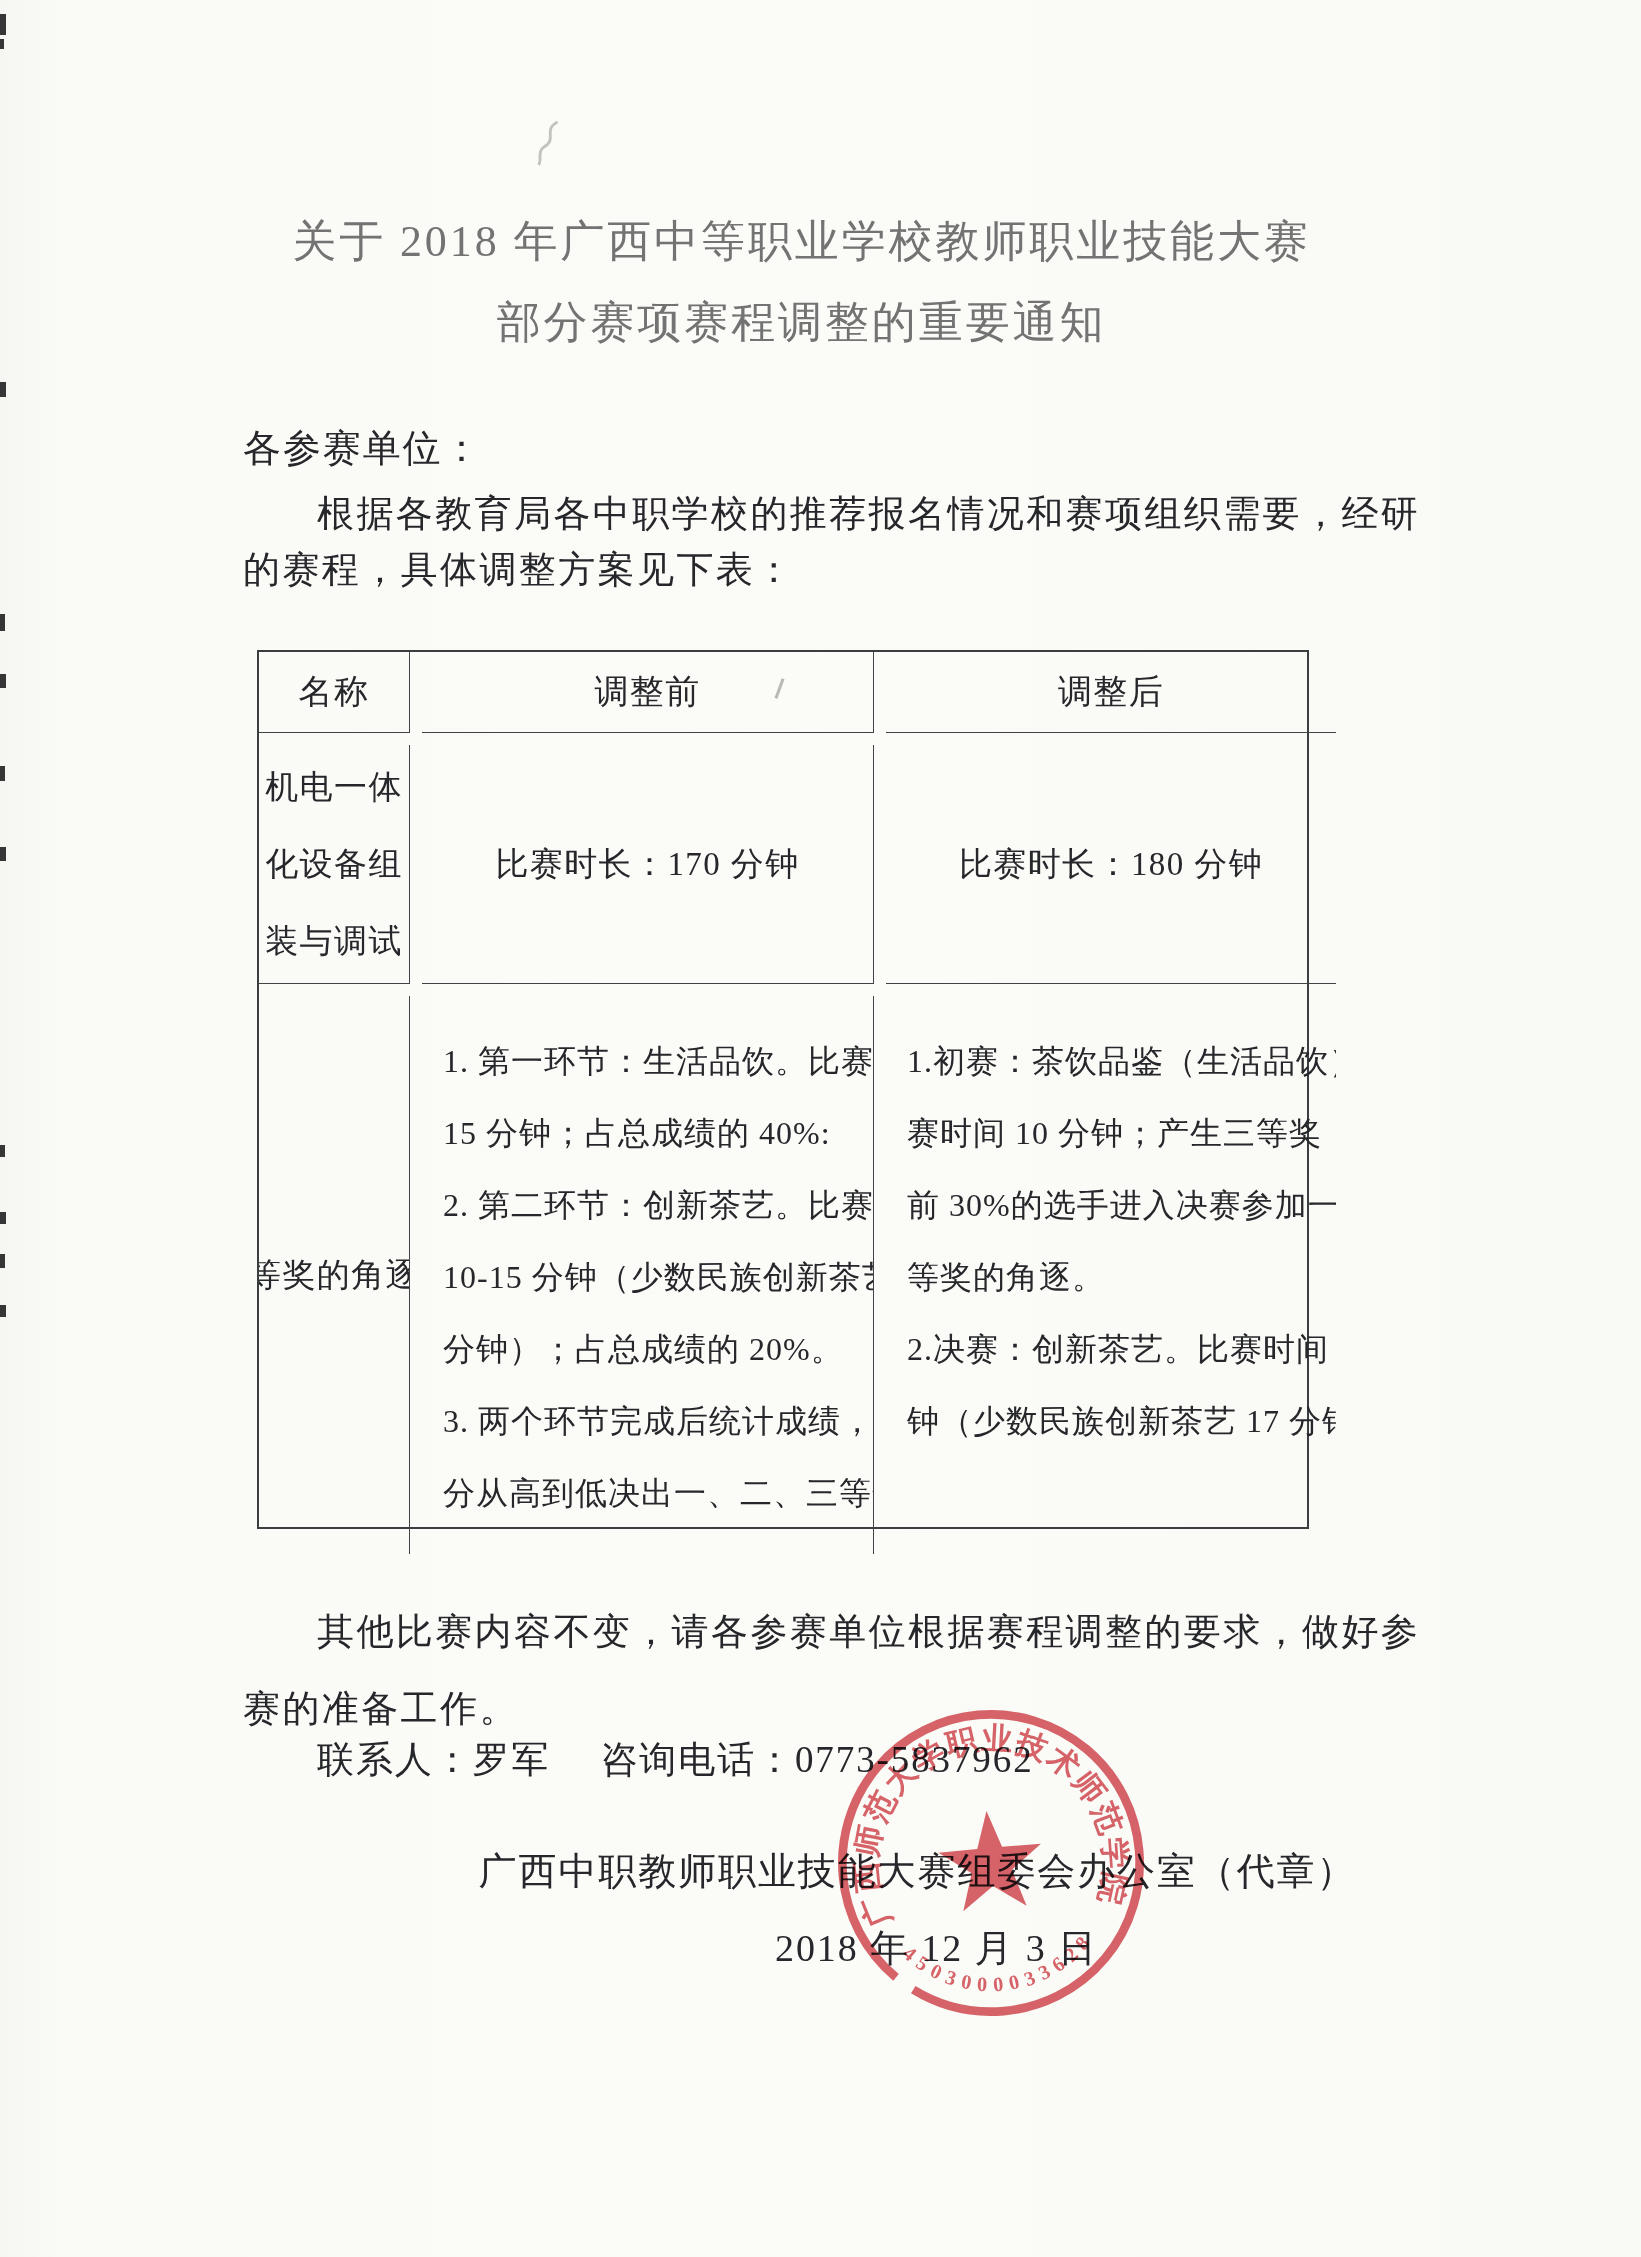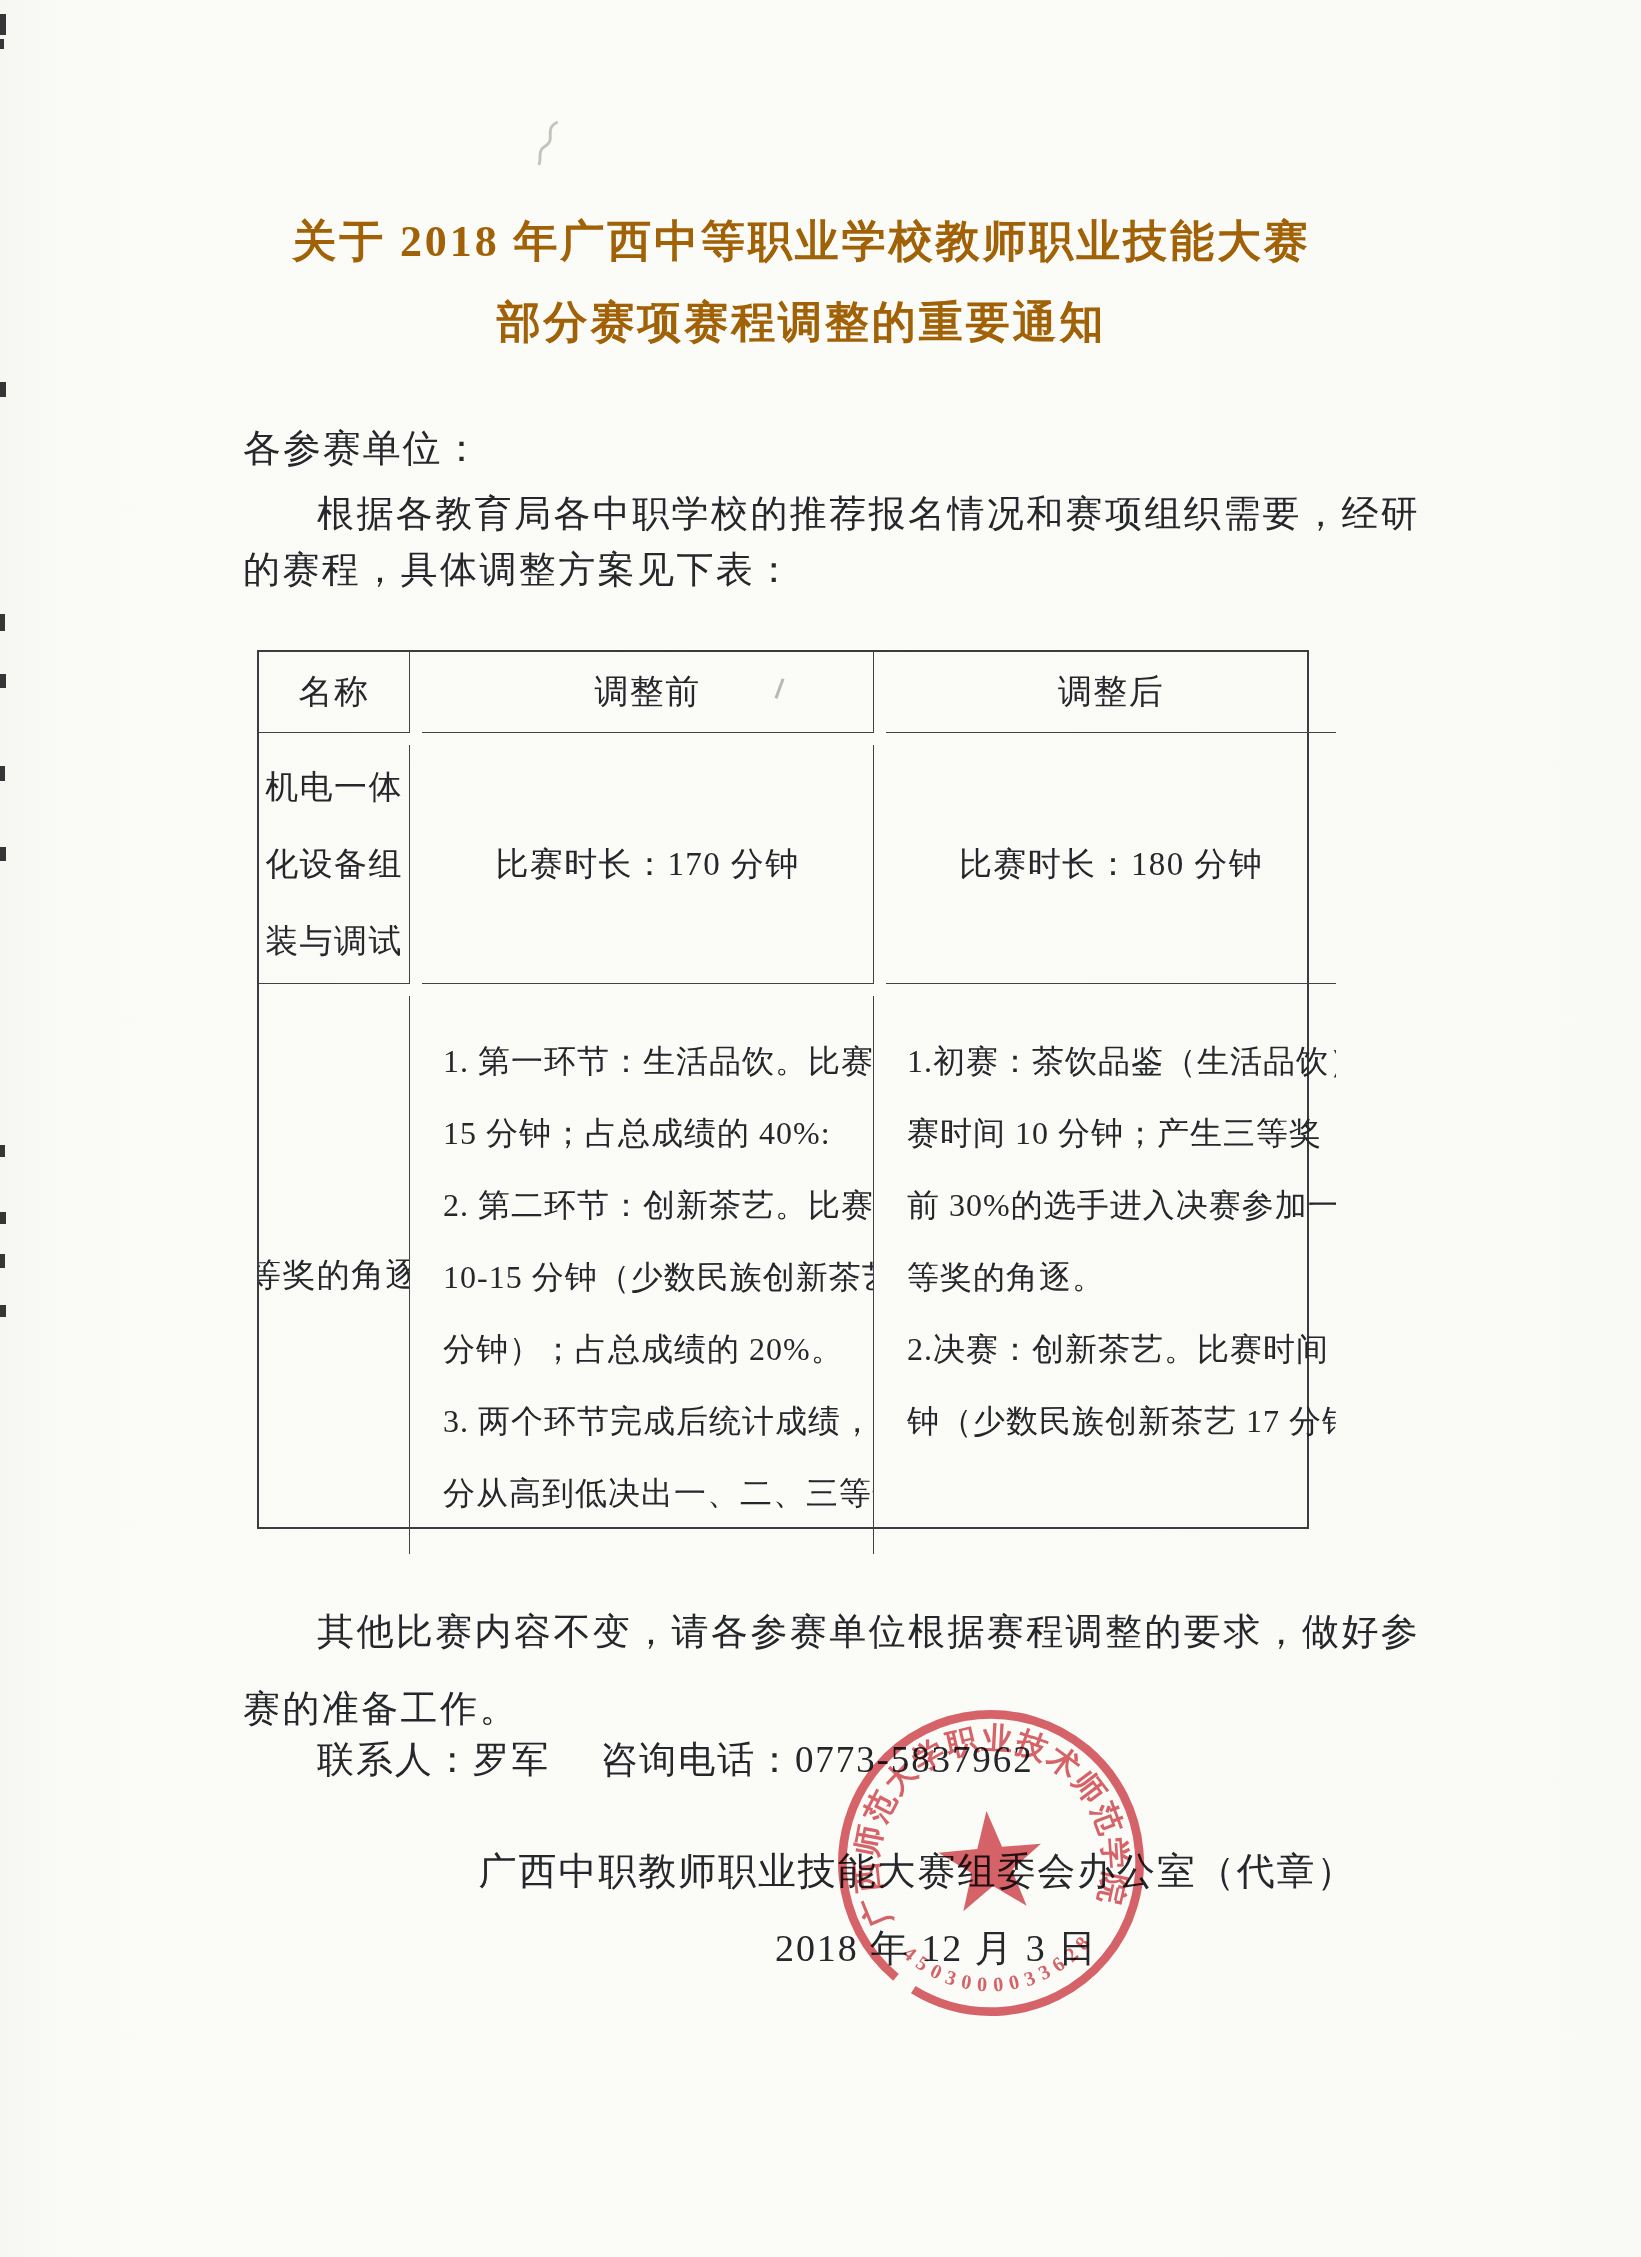--- a/index.html
+++ b/index.html
@@ -9,21 +9,21 @@
     font-family:"Liberation Serif","DejaVu Serif",serif;
     color:#26272b;
   }
   .paper{
     position:absolute;left:0;top:0;width:1641px;height:2257px;
     background:linear-gradient(90deg,#f6f6f3 0%,#fafaf7 4%,#fbfbf8 50%,#f9f9f6 100%);
   }
   .txt{position:absolute;white-space:nowrap;}
   .title{
     left:0;width:1603px;text-align:center;
-    font-size:44px;font-weight:700;letter-spacing:2.9px;color:#a16207;
+    font-size:44px;font-weight:400;letter-spacing:2.9px;color:#737373;
   }
   .t1{top:212px;}
   .t2{top:293px;}
   .salutation{left:243px;top:423px;font-size:38px;letter-spacing:1.9px;}
   .para .tline{white-space:nowrap;font-size:37px;letter-spacing:2.4px;height:56px;line-height:56px;}
   .intro{left:243px;top:486px;width:1130px;}
   .intro .tline:first-child{text-indent:2em;}
   .closing{left:243px;top:1593px;width:1130px;}
   .closing .tline{height:77px;line-height:77px;}
   .closing .tline:first-child{text-indent:2em;}

